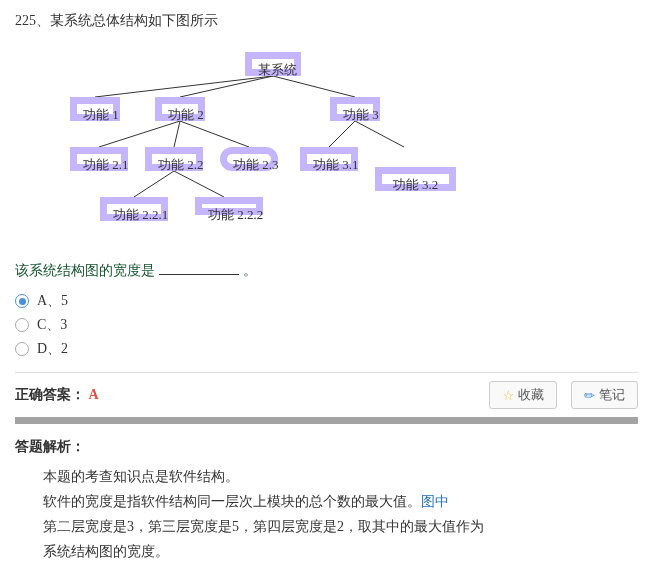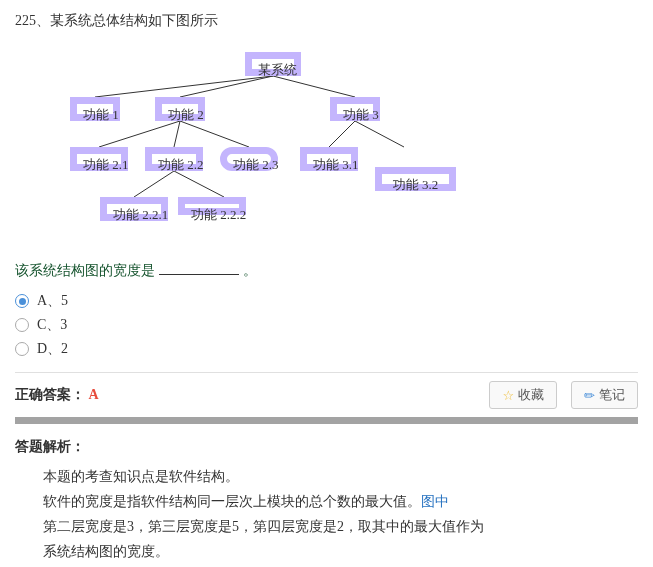--- a/index.html
+++ b/index.html
@@ -180,21 +180,21 @@
       <div class="tree-node" style="left: 230px; top: 10px; width: 56px; height: 24px;">某系统</div>
       <div class="tree-node" style="left: 55px; top: 55px; width: 50px; height: 24px;">功能 1</div>
       <div class="tree-node" style="left: 140px; top: 55px; width: 50px; height: 24px;">功能 2</div>
       <div class="tree-node" style="left: 315px; top: 55px; width: 50px; height: 24px;">功能 3</div>
       <div class="tree-node" style="left: 55px; top: 105px; width: 58px; height: 24px;">功能 2.1</div>
       <div class="tree-node" style="left: 130px; top: 105px; width: 58px; height: 24px;">功能 2.2</div>
       <div class="tree-node" style="left: 205px; top: 105px; width: 58px; height: 24px; border-radius: 12px;">功能 2.3</div>
       <div class="tree-node" style="left: 285px; top: 105px; width: 58px; height: 24px;">功能 3.1</div>
       <div class="tree-node" style="left: 360px; top: 105px; width: 81px; height: 24px; margin-top: 20px;">功能 3.2</div>
       <div class="tree-node" style="left: 85px; top: 155px; width: 68px; height: 24px;">功能 2.2.1</div>
-      <div class="tree-node" style="left: 163px; top: 155px; width: 68px; height: 16px;">功能 2.2.2</div>
+      <div class="tree-node" style="left: 180px; top: 155px; width: 68px; height: 16px;">功能 2.2.2</div>
     </div>
 </div>
 
 <div class="question-text">
   <span>该系统结构图的宽度是</span><span class="blank"></span><span>。</span>
 </div>
 
 <ul class="options" id="options-list">
 <li>
       <div class="radio-circle selected"></div>

